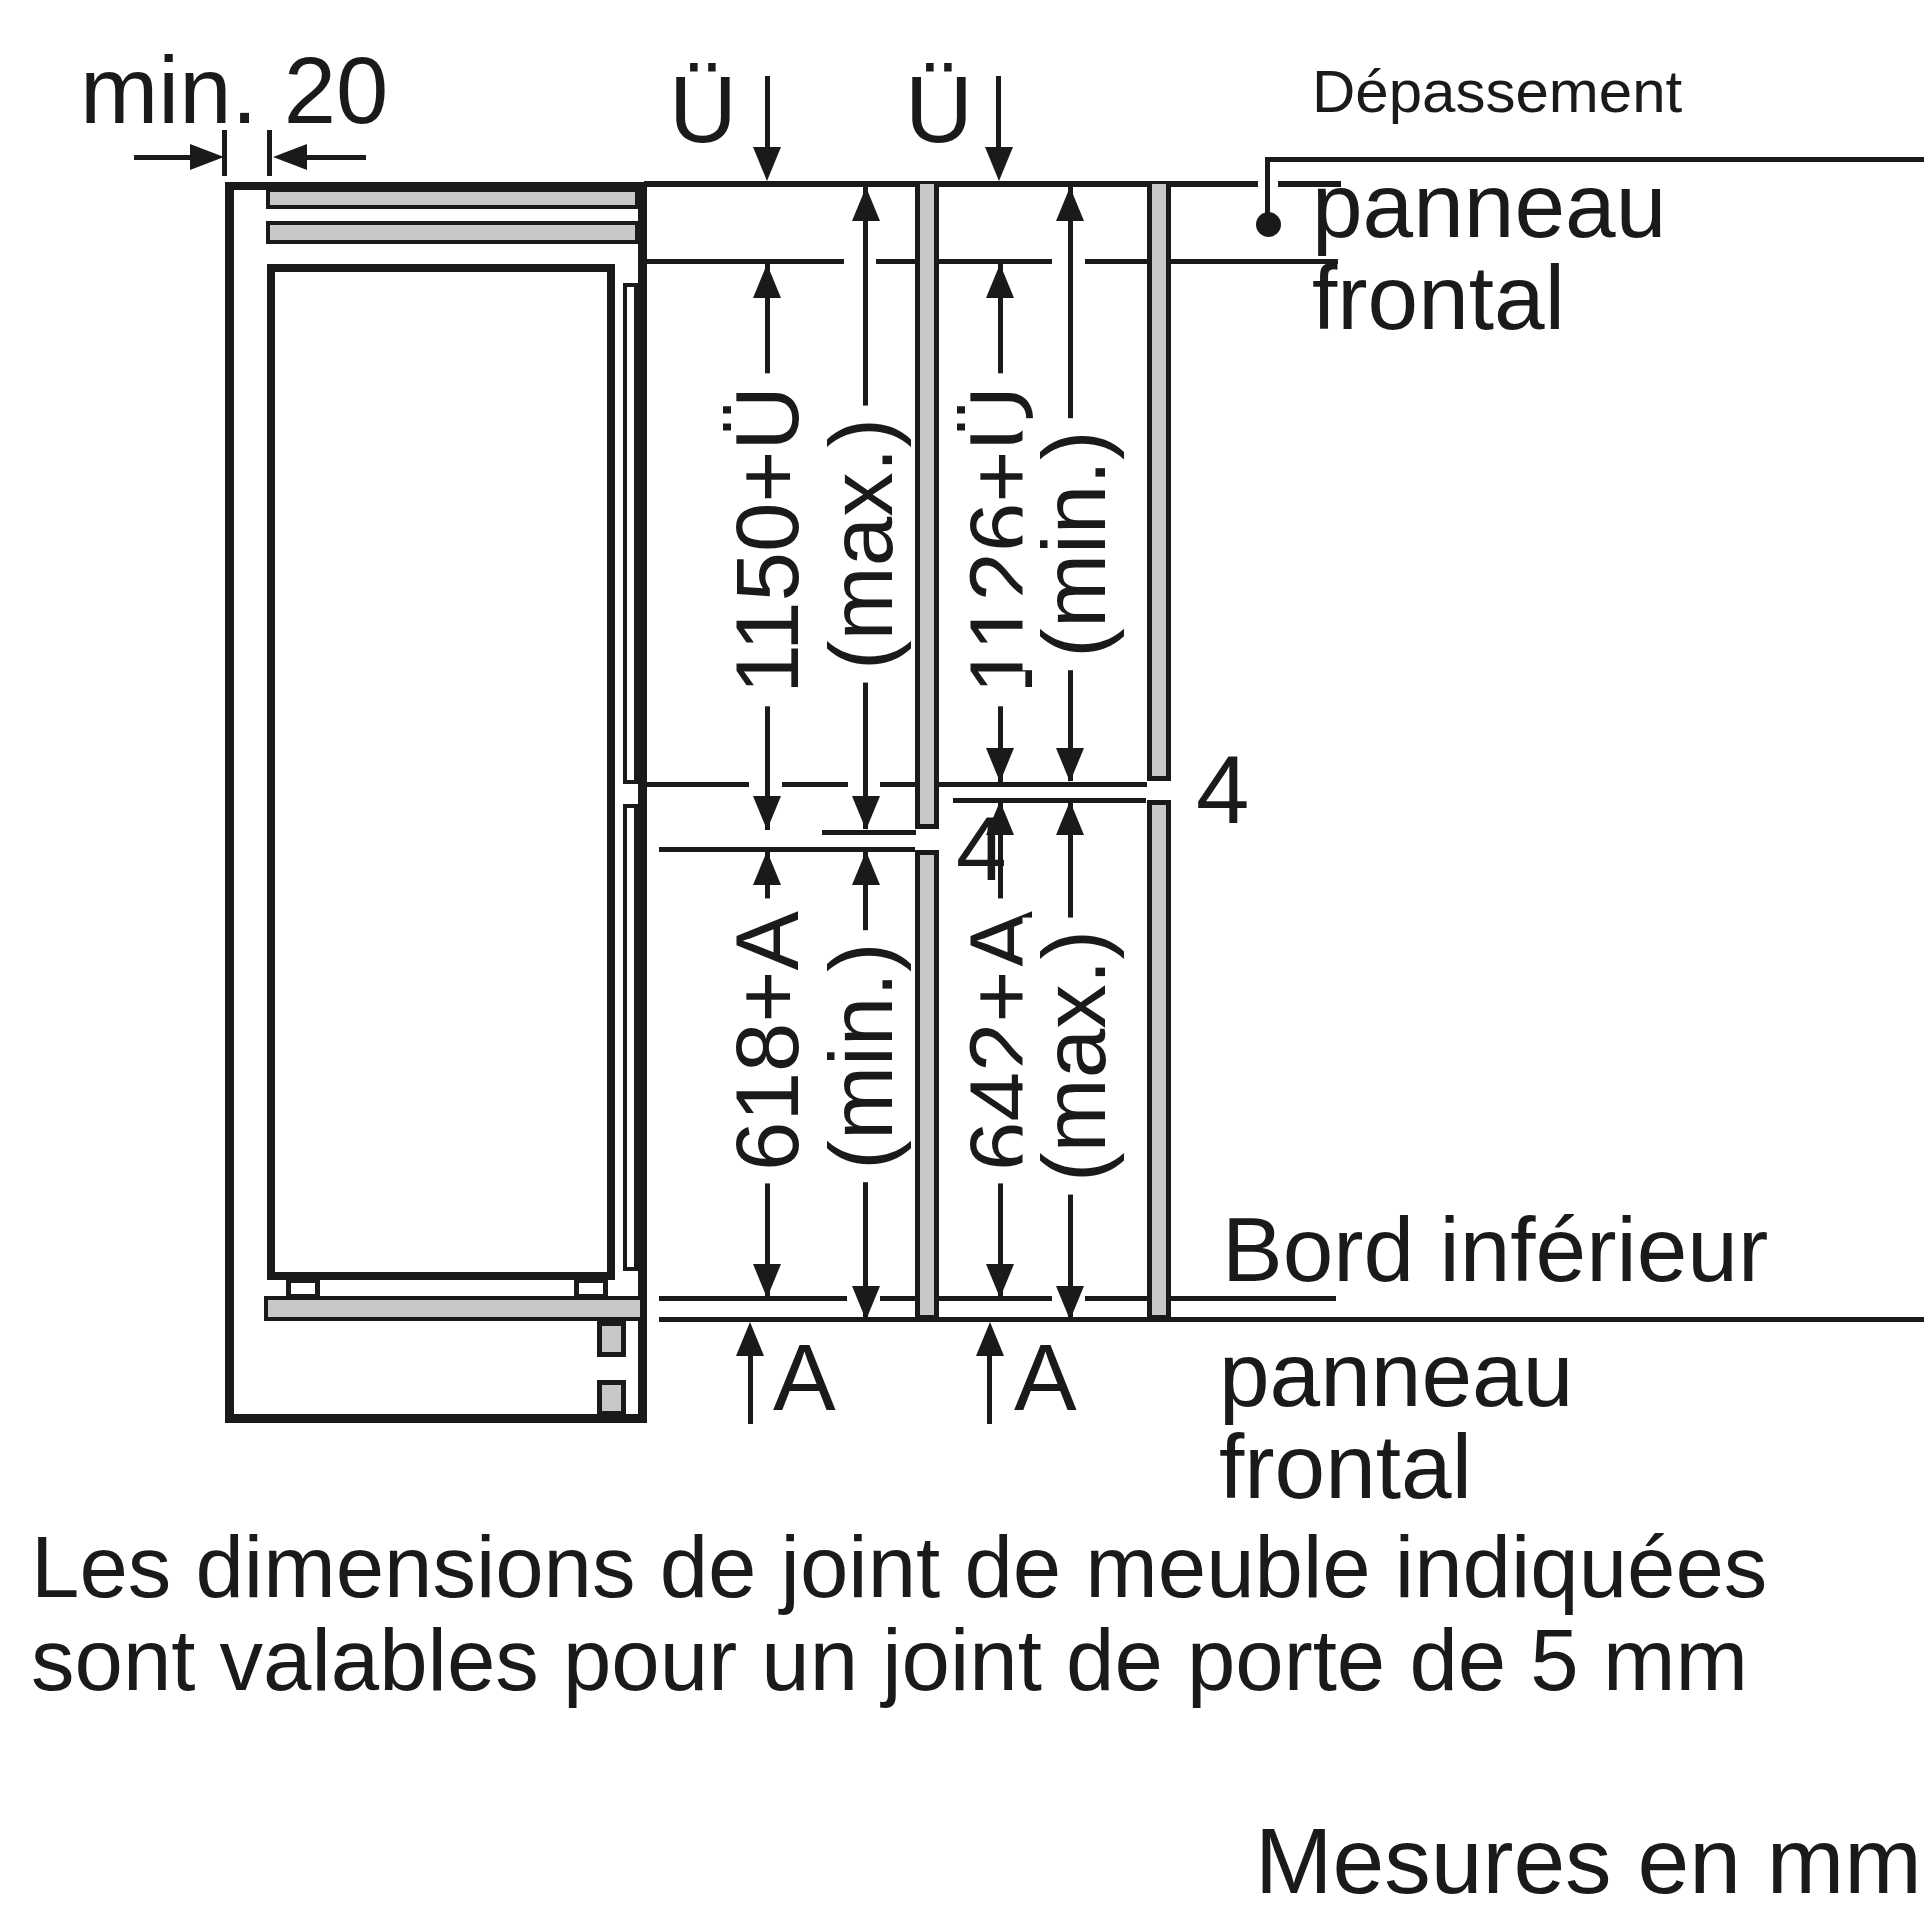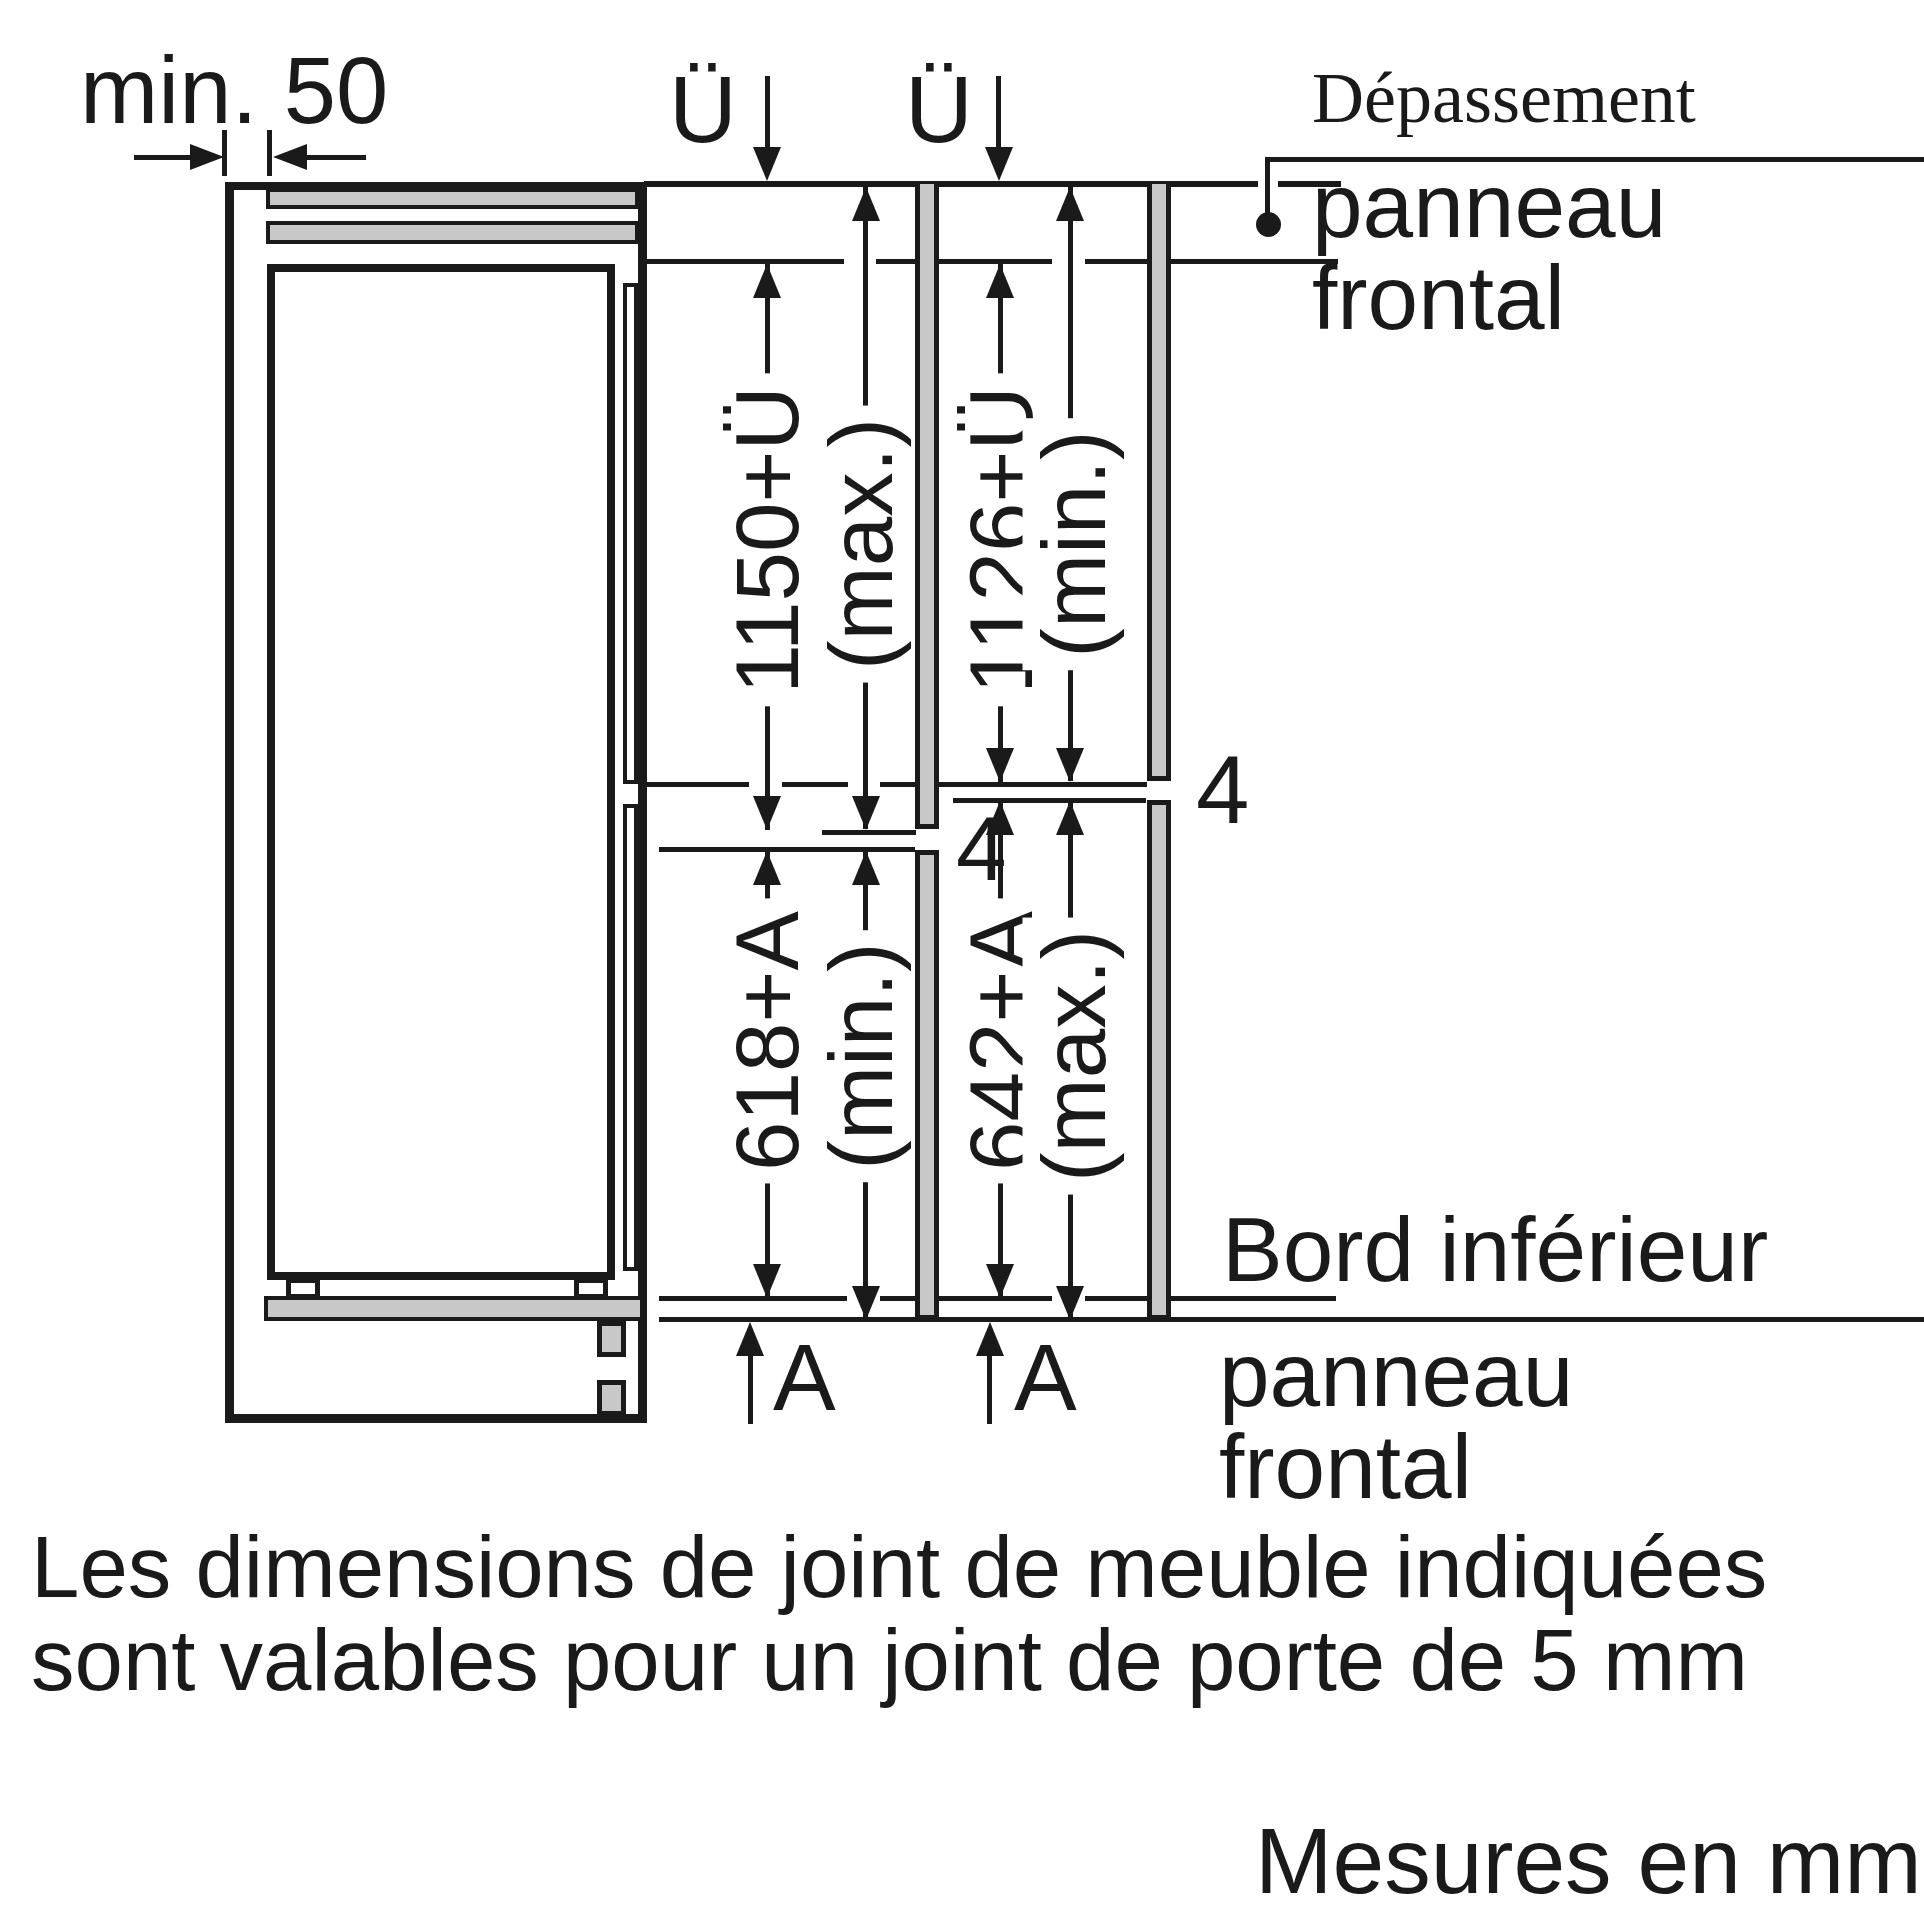--- a/index.html
+++ b/index.html
@@ -34,21 +34,21 @@
 <div class="whitebox" style="left:267px;top:264px;width:348px;height:1016px;border-width:8px;"></div>
 <div class="whitebox" style="left:623px;top:283px;width:15px;height:501px;border-width:4.5px;"></div>
 <div class="whitebox" style="left:623px;top:804px;width:15px;height:467px;border-width:4.5px;"></div>
 
 <div class="whitebox" style="left:286px;top:1278px;width:34px;height:21.4px;"></div>
 <div class="whitebox" style="left:574px;top:1278px;width:34px;height:21.4px;"></div>
 <div class="strip" style="left:264px;top:1296px;width:380px;height:25px;"></div>
 <div class="strip" style="left:597px;top:1321px;width:28.5px;height:36px;border-width:5.3px;"></div>
 <div class="strip" style="left:597px;top:1380px;width:28.5px;height:36px;border-width:5.3px;"></div>
 
-<div class="t" style="left:80px;top:43px;font-size:94px;">min. 50</div>
+<div class="t" style="left:80px;top:43px;font-size:94px;">min. 20</div>
 <div class="vl" style="left:222px;top:130px;width:5.3px;height:46px;"></div>
 <div class="vl" style="left:267px;top:130px;width:5.3px;height:46px;"></div>
 <div class="hl" style="left:134px;top:155px;width:59px;height:5.3px;"></div>
 <div class="tri tri-right" style="left:190px;top:144px;"></div>
 <div class="tri tri-left" style="left:273px;top:144px;"></div>
 <div class="hl" style="left:304px;top:155px;width:62px;height:5.3px;"></div>
 
 <div class="hl" style="left:644px;top:181px;width:614px;height:6.2px;"></div>
 <div class="hl" style="left:1278px;top:181px;width:63px;height:6.2px;"></div>
 <div class="hl" style="left:644px;top:259px;width:200px;height:4.5px;"></div>
@@ -114,21 +114,21 @@
 <div class="bar" style="left:915px;top:850px;width:24px;height:470px;border-top:5.3px solid #1a1a1a;border-bottom:5.3px solid #1a1a1a;"></div>
 <div class="bar" style="left:1147px;top:184px;width:24px;height:597px;border-bottom:5.3px solid #1a1a1a;"></div>
 <div class="bar" style="left:1147px;top:800px;width:24px;height:520px;border-top:5.3px solid #1a1a1a;border-bottom:5.3px solid #1a1a1a;"></div>
 
 <div class="t" style="left:956px;top:802px;font-size:91px;">4</div>
 <div class="t" style="left:1196px;top:741px;font-size:96px;">4</div>
 
 <div class="hl" style="left:1265px;top:157px;width:659px;height:5.3px;"></div>
 <div class="vl" style="left:1265px;top:157px;width:5.3px;height:61px;"></div>
 <div class="dot" style="left:1256px;top:212px;"></div>
-<div class="t" style="left:1312px;top:61px;font-size:72px;font-family:Liberation Serif, serif;">Dépassement</div>
+<div class="t" style="left:1312px;top:61px;font-size:60px;">Dépassement</div>
 <div class="t" style="left:1312px;top:159px;font-size:91px;">panneau</div>
 <div class="t" style="left:1312px;top:251px;font-size:91px;">frontal</div>
 
 <div class="t" style="left:1222px;top:1203px;font-size:91px;">Bord inférieur</div>
 <div class="t" style="left:1219px;top:1328px;font-size:91px;">panneau</div>
 <div class="t" style="left:1219px;top:1420px;font-size:91px;">frontal</div>
 
 <div class="tri tri-up" style="left:736px;top:1322px;"></div>
 <div class="vl" style="left:748px;top:1354px;width:4.5px;height:70px;"></div>
 <div class="t" style="left:773px;top:1330px;font-size:94px;">A</div>

